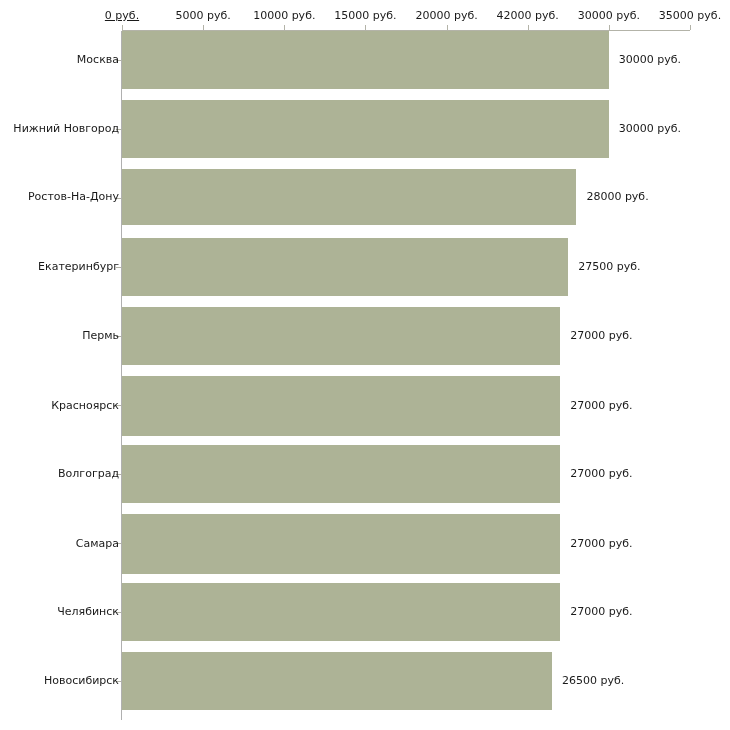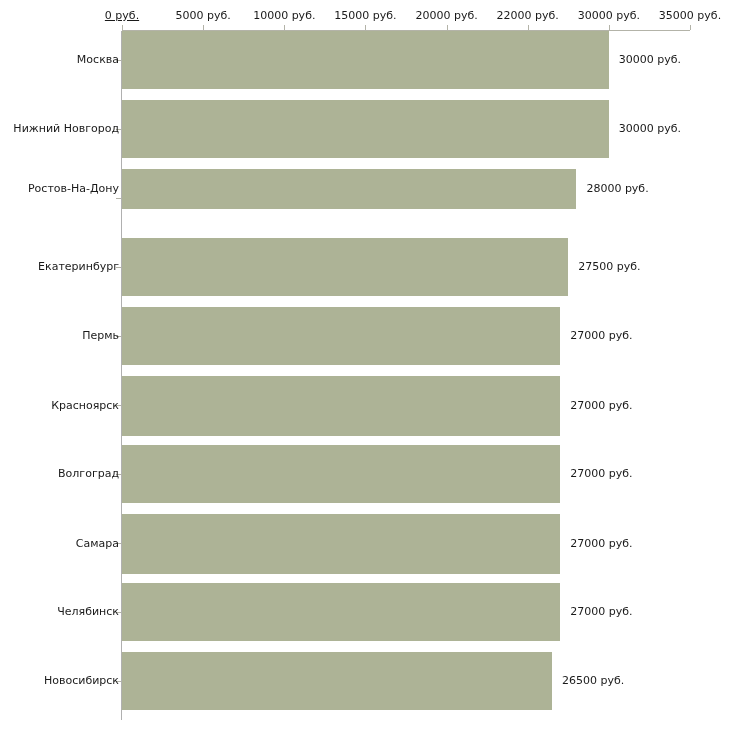--- a/index.html
+++ b/index.html
@@ -113,21 +113,21 @@
 <body>
 
 <div id="chart-root">
 
   <div class="x-axis-labels">
       <div class="x-tick-label" style="left: 122px; text-decoration: underline;">0 руб.</div>
       <div class="x-tick-label" style="left: 203.143px;">5000 руб.</div>
       <div class="x-tick-label" style="left: 284.286px;">10000 руб.</div>
       <div class="x-tick-label" style="left: 365.429px;">15000 руб.</div>
       <div class="x-tick-label" style="left: 446.571px;">20000 руб.</div>
-      <div class="x-tick-label" style="left: 527.714px;">22000 руб.</div>
+      <div class="x-tick-label" style="left: 527.714px;">42000 руб.</div>
       <div class="x-tick-label" style="left: 608.857px;">30000 руб.</div>
       <div class="x-tick-label" style="left: 690px;">35000 руб.</div>
     </div>
 
   <div>
     <div class="x-axis-line" style="left: 122px; width: 568px;"></div>
   <div class="x-tick-mark" style="left: 122px;"></div>
       <div class="x-tick-mark" style="left: 203.143px;"></div>
       <div class="x-tick-mark" style="left: 284.286px;"></div>
       <div class="x-tick-mark" style="left: 365.429px;"></div>
@@ -155,21 +155,21 @@
       <div class="bar-row" style="top: 31px; height: 58px;">
         <div class="cat-label">Москва</div>
         <div class="bar" style="width: 486.857px; background: rgb(173, 179, 150);"></div>
         <div class="bar-value-label" style="left: 618.857px;">30000 руб.</div>
       </div>
       <div class="bar-row" style="top: 100px; height: 58px;">
         <div class="cat-label">Нижний Новгород</div>
         <div class="bar" style="width: 486.857px; background: rgb(173, 179, 150);"></div>
         <div class="bar-value-label" style="left: 618.857px;">30000 руб.</div>
       </div>
-      <div class="bar-row" style="top: 169px; height: 40px;">
+      <div class="bar-row" style="top: 169px; height: 56px;">
         <div class="cat-label">Ростов-На-Дону</div>
         <div class="bar" style="width: 454.4px; background: rgb(173, 179, 150);"></div>
         <div class="bar-value-label" style="left: 586.4px;">28000 руб.</div>
       </div>
       <div class="bar-row" style="top: 238px; height: 58px;">
         <div class="cat-label">Екатеринбург</div>
         <div class="bar" style="width: 446.286px; background: rgb(173, 179, 150);"></div>
         <div class="bar-value-label" style="left: 578.286px;">27500 руб.</div>
       </div>
       <div class="bar-row" style="top: 307px; height: 58px;">

